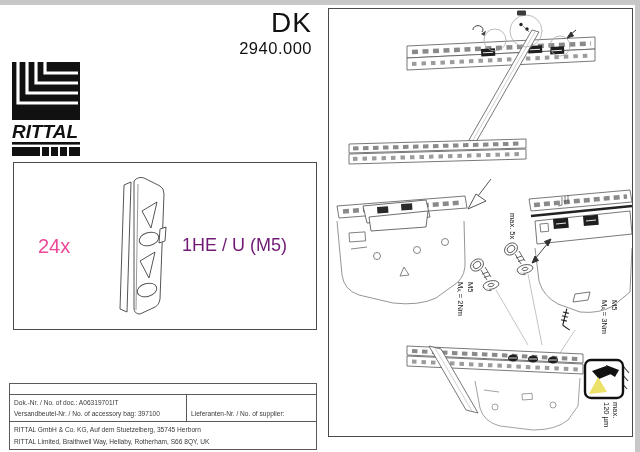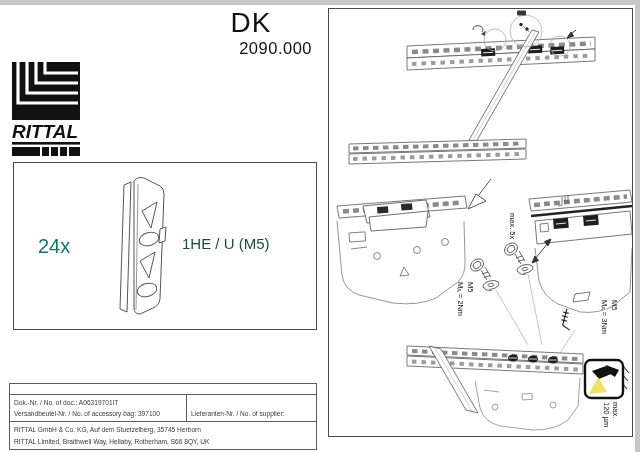--- a/index.html
+++ b/index.html
@@ -8,26 +8,26 @@
     width:640px;height:452px;position:relative;background:#ffffff;
     font-family:"Liberation Sans",sans-serif;color:#1a1a1a;overflow:hidden;
   }
   .edge-strip{position:absolute;background:#c7c7c7;}
   .edge-top{left:0;top:0;width:640px;height:5px;}
   .edge-right{left:635px;top:0;width:5px;height:452px;}
 
   .logo-wrap{position:absolute;left:12px;top:18px;margin-top:44px;}
 
   .title-block{position:absolute;left:190px;top:9px;width:122px;text-align:right;color:#111;}
-  .product-code{font-size:28px;line-height:1.0;letter-spacing:1px;text-align:center;}
+  .product-code{font-size:28px;line-height:1.0;letter-spacing:1px;}
   .model-number{font-size:16.5px;margin-top:2px;letter-spacing:0.5px;}
 
   .parts-box{position:absolute;left:13px;top:162px;width:302px;height:166px;border:1px solid #4a4a4a;background:#fff;}
-  .qty-label{position:absolute;left:24px;top:72px;font-size:20px;color:#0f766e;}
-  .part-designation{position:absolute;left:168px;top:72px;font-size:15px;color:#14532d;white-space:nowrap;}
+  .qty-label{position:absolute;left:24px;top:72px;font-size:20px;color:#ec4899;}
+  .part-designation{position:absolute;left:168px;top:72px;font-size:18px;color:#701a75;white-space:nowrap;}
   .part-drawing{position:absolute;left:102px;top:8px;}
 
   .doc-table{position:absolute;left:9px;top:383px;width:306px;border:1px solid #5a5a5a;font-size:6.6px;line-height:1.7;color:#3a3a3a;background:#fff;}
   .dt-row{box-sizing:border-box;}
   .dt-empty{height:10px;}
   .dt-mid{display:flex;border-top:1px solid #5a5a5a;}
   .dt-left{width:168px;border-right:1px solid #5a5a5a;padding:2px 4px;white-space:nowrap;}
   .dt-right{flex:1;padding:2px 4px;display:flex;align-items:flex-end;white-space:nowrap;}
   .dt-addr{border-top:1px solid #5a5a5a;padding:2px 4px;white-space:nowrap;}
 
@@ -57,21 +57,21 @@
       <rect x="28" y="85" width="2" height="9"></rect>
       <rect x="37" y="85" width="2" height="9"></rect>
       <rect x="46" y="85" width="2" height="9"></rect>
       <rect x="55" y="85" width="2" height="9"></rect>
     </g>
   </svg>
 </div>
 
 <div class="title-block">
   <div class="product-code">DK</div>
-  <div class="model-number">2090.000</div>
+  <div class="model-number">2940.000</div>
 </div>
 
 <div class="parts-box">
   <div class="qty-label">24x</div>
   <svg class="part-drawing" width="62" height="150" viewBox="0 0 62 150">
     <g fill="#fff" stroke="#555" stroke-width="1">
       <polygon points="8,14 15,11 11,141 4,138"></polygon>
       <path d="M18,10 Q22,5 28,7 L44,15 Q48,17 48,23 L44,128 Q43,135 37,137 L24,143 Q18,143 18,137 Z"></path>
       <line x1="22" y1="13" x2="20" y2="139" stroke="#999"></line>
       <polygon points="26,40 41,31 35,57"></polygon>

